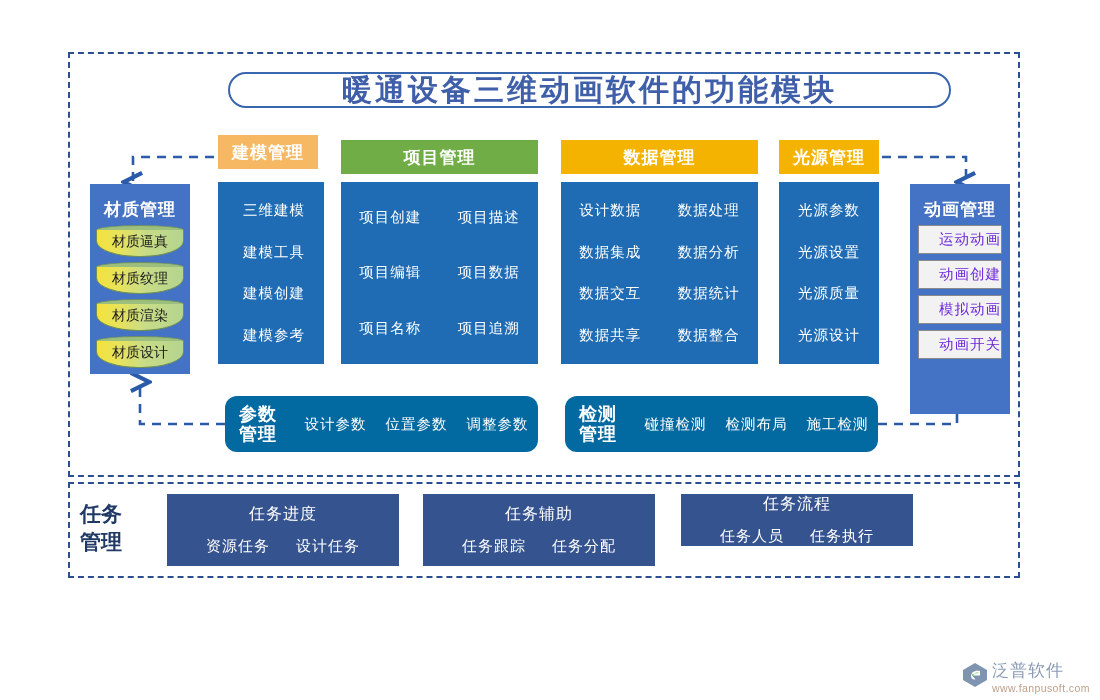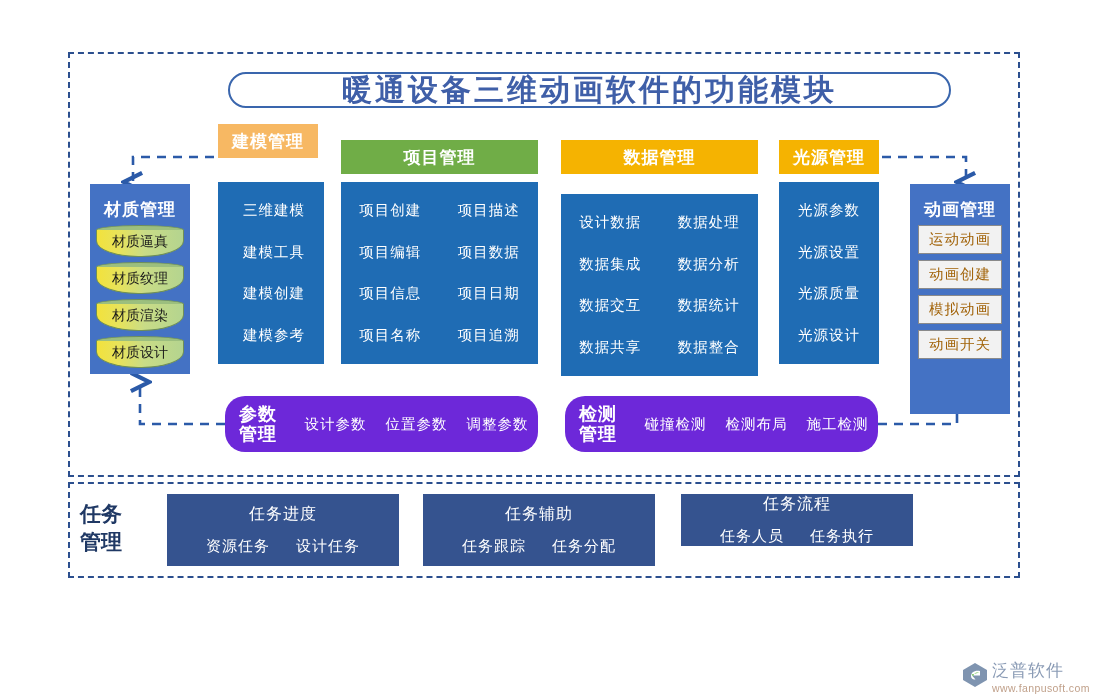--- a/index.html
+++ b/index.html
@@ -26,24 +26,24 @@
   .side-panel{position:absolute;background:#4472c4;}
   .side-panel .sp-title{color:#ffffff;font-family:"DejaVu Serif","Liberation Serif",serif;font-weight:bold;font-size:17px;text-align:center;padding-top:14px;letter-spacing:1px;}
   .cyl-list{padding:4px 6px 6px 6px;display:flex;flex-direction:column;gap:3px;}
   .cyl{position:relative;height:34px;}
   .cyl .top{position:absolute;left:0;top:0;width:100%;height:10px;border-radius:50%;background:#9cbf7e;border:1px solid #6f8f57;box-sizing:border-box;}
   .cyl .body{position:absolute;left:0;top:5px;width:100%;height:27px;border:1px solid #6f8f57;border-top:none;border-radius:0 0 48% 48%/0 0 16px 16px;box-sizing:border-box;
        background:linear-gradient(90deg,#f2e23c 0%,#e8e35a 25%,#c9dc86 55%,#b4d48f 100%);}
   .cyl .lbl{position:absolute;left:0;top:8px;width:100%;text-align:center;font-size:14px;color:#1a1a1a;letter-spacing:0px;}
 
   .btn-list{padding:4px 8px 6px 8px;display:flex;flex-direction:column;gap:6px;}
-  .wbtn{background:#f2f2f2;border:1px solid #8a8a8a;color:#a16207;font-size:14.5px;text-align:center;padding:4px 0;letter-spacing:1px;}
-
-  
-  .pill{position:absolute;background:#6d28d9;border-radius:20px;display:flex;align-items:center;color:#ffffff;}
+  .wbtn{background:#f2f2f2;border:1px solid #8a8a8a;color:#6d28d9;font-size:14.5px;text-align:right;padding:4px 0;letter-spacing:1px;}
+
+  
+  .pill{position:absolute;background:#0369a1;border-radius:12px;display:flex;align-items:center;color:#ffffff;}
   .pill .pl-title{font-family:"DejaVu Serif","Liberation Serif",serif;font-weight:bold;font-size:18px;line-height:20px;padding-left:14px;width:56px;text-align:left;letter-spacing:1px;}
   .pill .pl-items{display:flex;flex:1;justify-content:space-around;font-size:14.5px;letter-spacing:1px;}
 
   
   #task-label{position:absolute;left:80px;top:500px;width:80px;font-family:Liberation Serif, serif;font-weight:bold;font-size:21px;color:#1f3864;line-height:28px;text-align:left;}
   .task-box{position:absolute;background:#35538f;color:#ffffff;display:flex;flex-direction:column;justify-content:center;align-items:center;gap:12px;font-family:"DejaVu Serif","Liberation Serif",serif;}
   .task-box .tb-title{font-size:16px;letter-spacing:1px;}
   .task-box .tb-row{display:flex;gap:26px;font-size:15px;letter-spacing:1px;}
 
   
@@ -75,21 +75,21 @@
 
     <path d="M225,424 L140,424 L140,382" fill="none" stroke="#2b5aa8" stroke-width="2.6" stroke-dasharray="9,7" marker-end="url(#arrHead)"></path>
 
     <path d="M878,424 L957,424 L957,382" fill="none" stroke="#2b5aa8" stroke-width="2.6" stroke-dasharray="9,7" marker-end="url(#arrHead)"></path>
   </svg>
 
   <div id="title-box">
     <span class="t">暖通设备三维动画软件的功能模块</span>
   </div>
 
-  <div class="cat-head" style="left:218px;top:124px;width:100px;background:#f7b863;font-family:Liberation Mono, monospace;">
+  <div class="cat-head" style="left:218px;top:135px;width:100px;background:#f7b863;font-family:Liberation Mono, monospace;">
     <span>建模管理</span>
   </div>
   <div class="cat-body" style="left:218px;top:182px;width:100px;height:182px;padding-left:6px;">
     <div class="rows">
       <div class="row">
           <span class="cell">三维建模</span>
         </div>
       <div class="row">
           <span class="cell">建模工具</span>
         </div>
@@ -109,34 +109,30 @@
     <div class="rows">
       <div class="row">
           <span class="cell">项目创建</span>
           <span class="cell">项目描述</span>
         </div>
       <div class="row">
           <span class="cell">项目编辑</span>
           <span class="cell">项目数据</span>
         </div>
       <div class="row">
-          <span class="cell">项目信息</span>
-          <span class="cell">项目日期</span>
-        </div>
-      <div class="row">
           <span class="cell">项目名称</span>
           <span class="cell">项目追溯</span>
         </div>
     </div>
   </div>
 
   <div class="cat-head" style="left:561px;top:140px;width:197px;background:#f5b301;">
     <span>数据管理</span>
   </div>
-  <div class="cat-body" style="left:561px;top:194px;width:197px;height:182px;">
+  <div class="cat-body" style="left:561px;top:182px;width:197px;height:182px;">
     <div class="rows">
       <div class="row">
           <span class="cell">设计数据</span>
           <span class="cell">数据处理</span>
         </div>
       <div class="row">
           <span class="cell">数据集成</span>
           <span class="cell">数据分析</span>
         </div>
       <div class="row">

